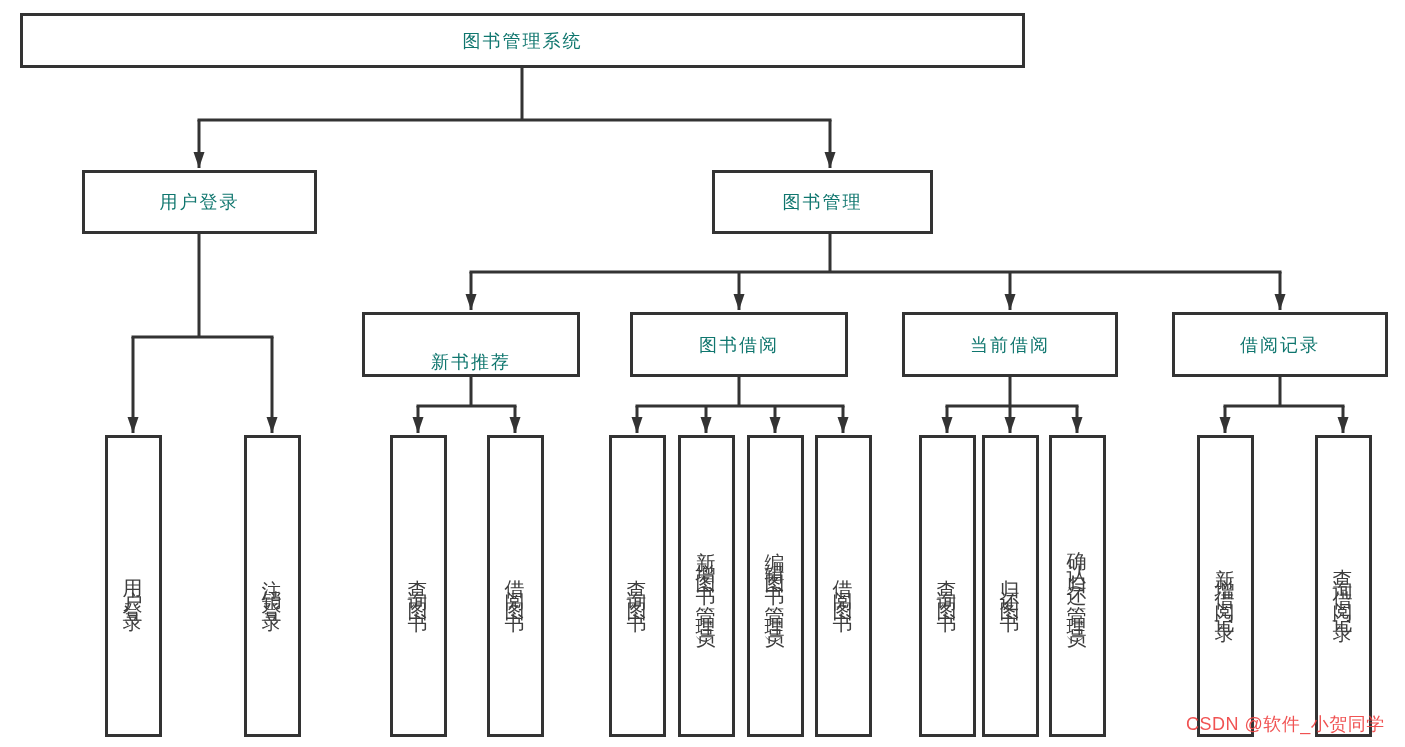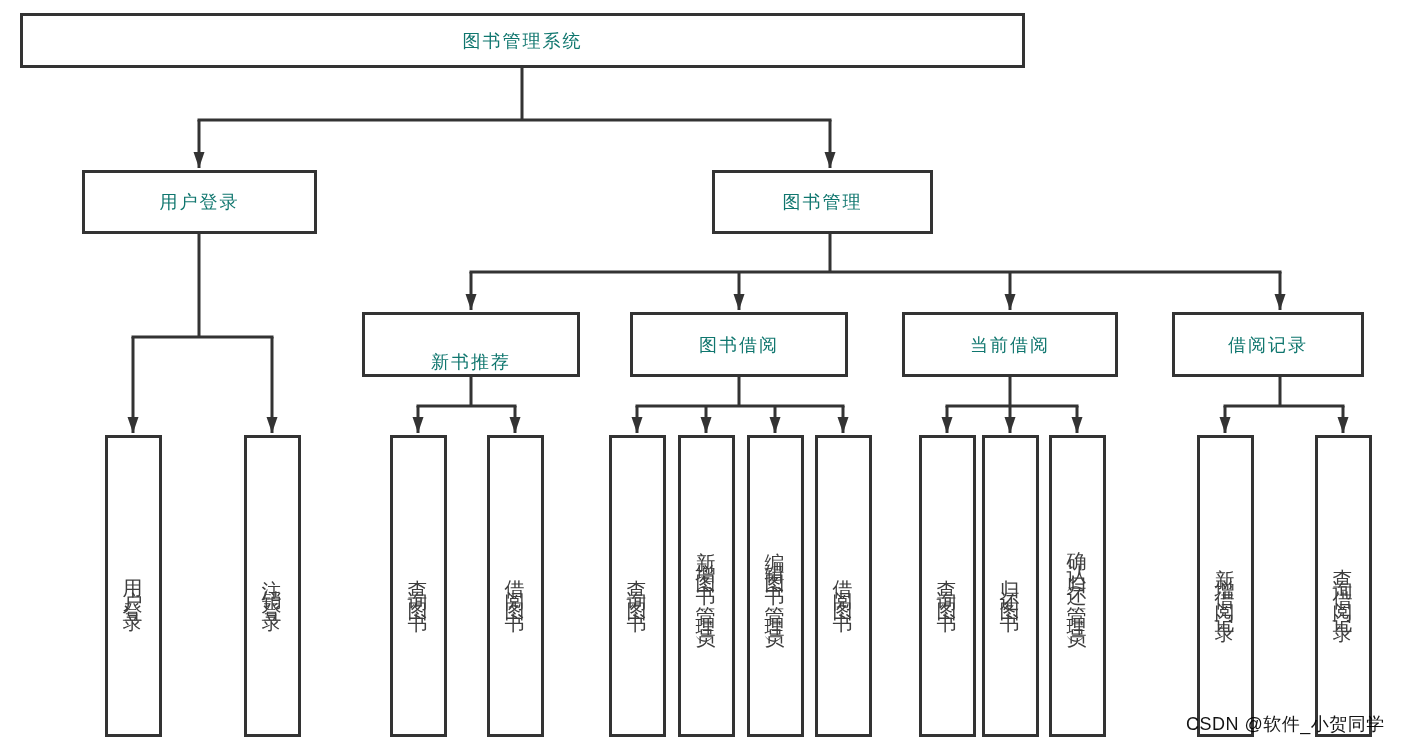--- a/index.html
+++ b/index.html
@@ -33,21 +33,21 @@
     color:#3d3d3d;
     font-size:20px;
     letter-spacing:11px;
     white-space:nowrap;
   }
   .watermark {
     position:absolute;
     left:1186px; top:712px;
     z-index:2;
     font-size:18px;
-    color:#000000;
+    color:#ef4444;
     opacity:0.92;
     white-space:nowrap;
     letter-spacing:0.5px;
   }
 </style>
 </head>
 <body>
 
 <div id="canvas">
 
@@ -107,21 +107,21 @@
 
   <div class="node" style="left:362px; top:312px; width:218px; height:65px;align-items:flex-end;">
     <span class="hlabel">新书推荐</span>
   </div>
   <div class="node" style="left:630px; top:312px; width:218px; height:65px;align-items:center;">
     <span class="hlabel">图书借阅</span>
   </div>
   <div class="node" style="left:902px; top:312px; width:216px; height:65px;">
     <span class="hlabel">当前借阅</span>
   </div>
-  <div class="node" style="left:1172px; top:312px; width:192px; height:65px;">
+  <div class="node" style="left:1172px; top:312px; width:216px; height:65px;">
     <span class="hlabel">借阅记录</span>
   </div>
 
   <div class="node leaf" style="left:105px; top:435px; width:57px; height:302px;">
     <span class="vlabel">用户登录</span>
   </div>
   <div class="node leaf" style="left:244px; top:435px; width:57px; height:302px;">
     <span class="vlabel">注销登录</span>
   </div>
 

